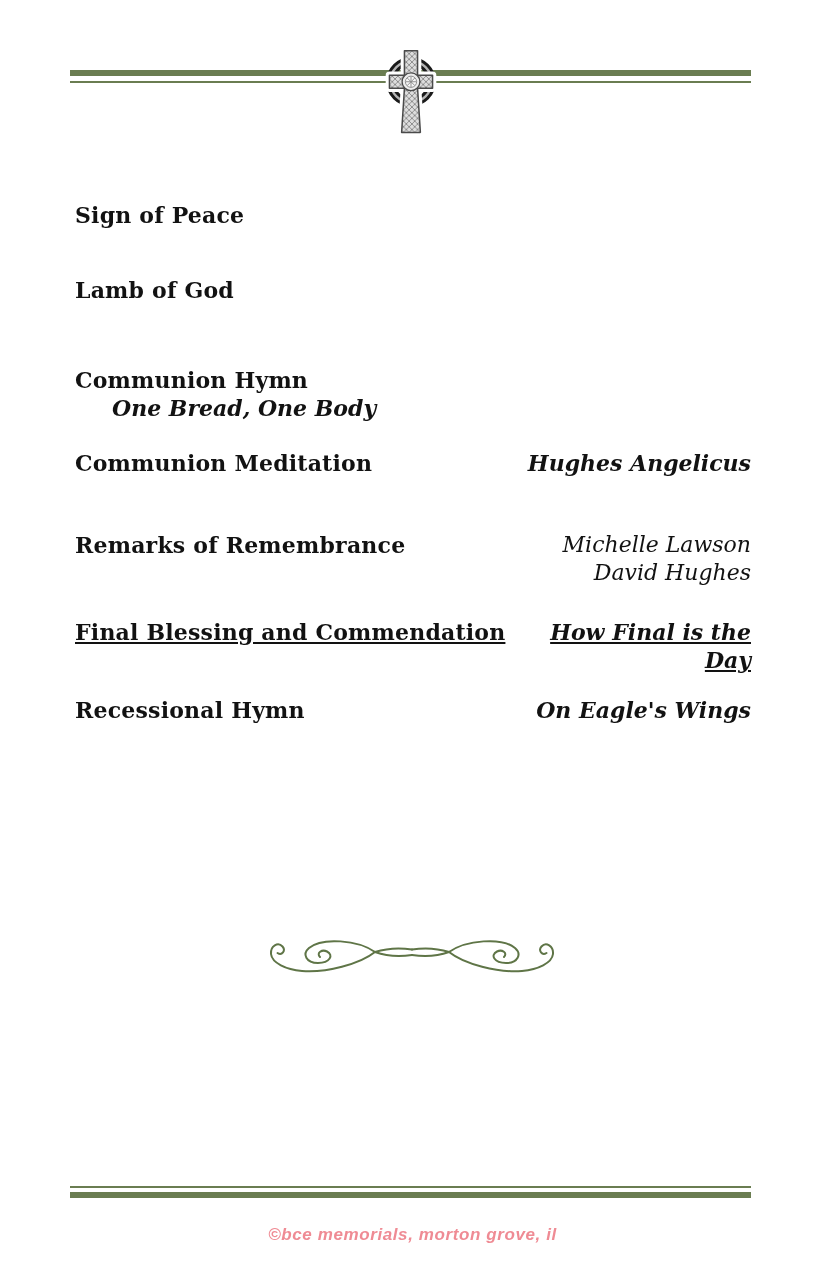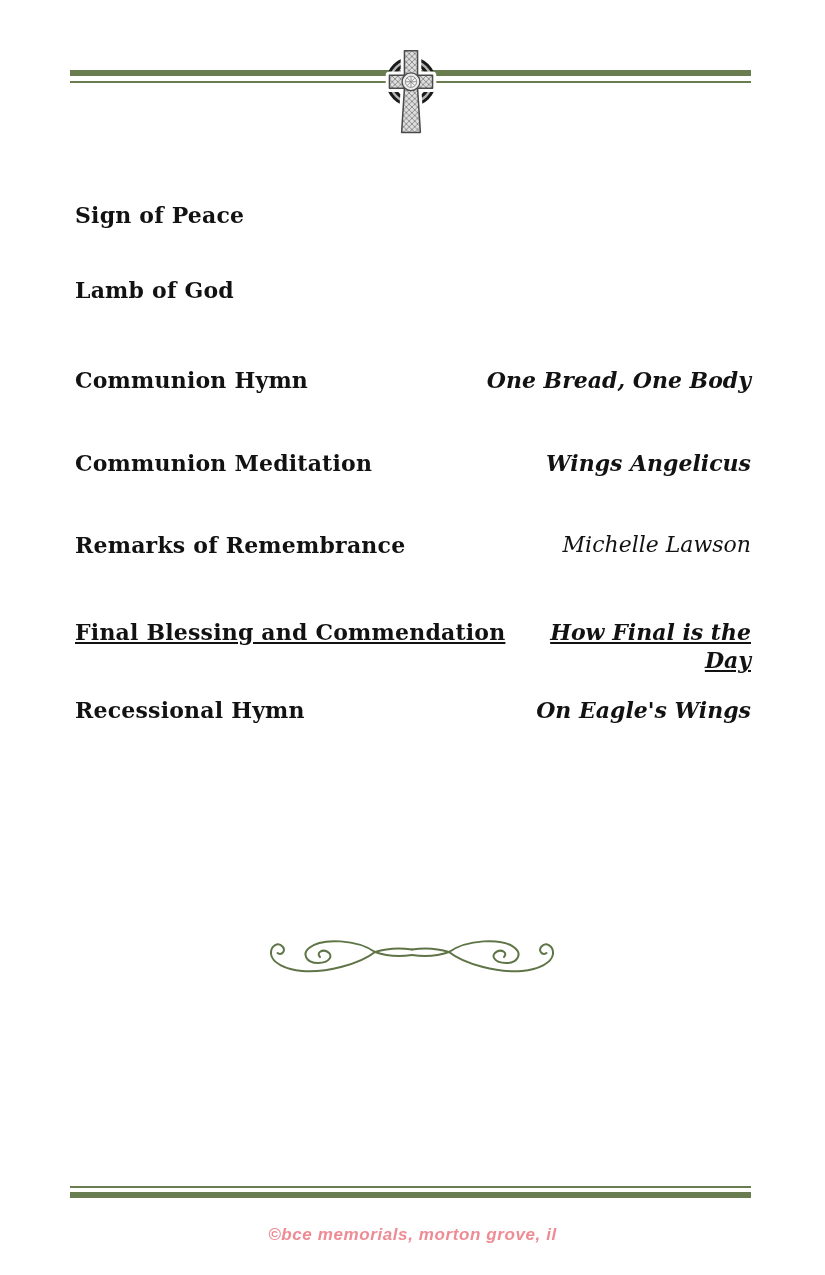--- a/index.html
+++ b/index.html
@@ -27,21 +27,21 @@
 
   
   .row {
     position:absolute; left:75px; right:74px;
     display:flex; justify-content:space-between; align-items:flex-start;
     font-size:22px; line-height:28px;
   }
   .label { font-weight:bold; letter-spacing:0.2px; white-space:nowrap; }
   .value { font-style:italic; text-align:right;margin-left:37px; }
   .value.bold { font-weight:bold; }
-  .r1 { top:201px; } .r2 { top:276px; } .r3 { top:366px; }
+  .r1 { top:201px; } .r2 { top:276px; } .r3 { top:366px;flex-direction:column; }
   .r4 { top:449px; } .r5 { top:531px;gap:32px; } .r6 { top:618px;text-decoration:underline; } .r7 { top:696px; }
 
   
   .flourish { position:absolute; left:262px; top:930px; width:300px; height:50px; }
   .flourish svg { display:block; width:100%; height:100%; }
   .flourish path { fill:none; stroke:var(--flourish-green); stroke-width:2; stroke-linecap:round; }
 
   
   .credit {
     position:absolute; left:0; top:1225px; width:825px;
@@ -94,27 +94,28 @@
     <span class="value bold"></span>
   </div>
 
   <div class="row r3">
     <span class="label">Communion Hymn</span>
     <span class="value bold">One Bread, One Body</span>
   </div>
 
   <div class="row r4">
     <span class="label">Communion Meditation</span>
-    <span class="value bold">Wings Angelicus</span>
+    <span class="value bold">Hughes Angelicus</span>
   </div>
 
   <div class="row r5">
     <span class="label">Remarks of Remembrance</span>
     <span class="value">
       <span style="display:block">Michelle Lawson</span>
+      <span style="display:block">David Hughes</span>
     </span>
   </div>
 
   <div class="row r6">
     <span class="label">Final Blessing and Commendation</span>
     <span class="value bold">How Final is the Day</span>
   </div>
 
   <div class="row r7">
     <span class="label">Recessional Hymn</span>

